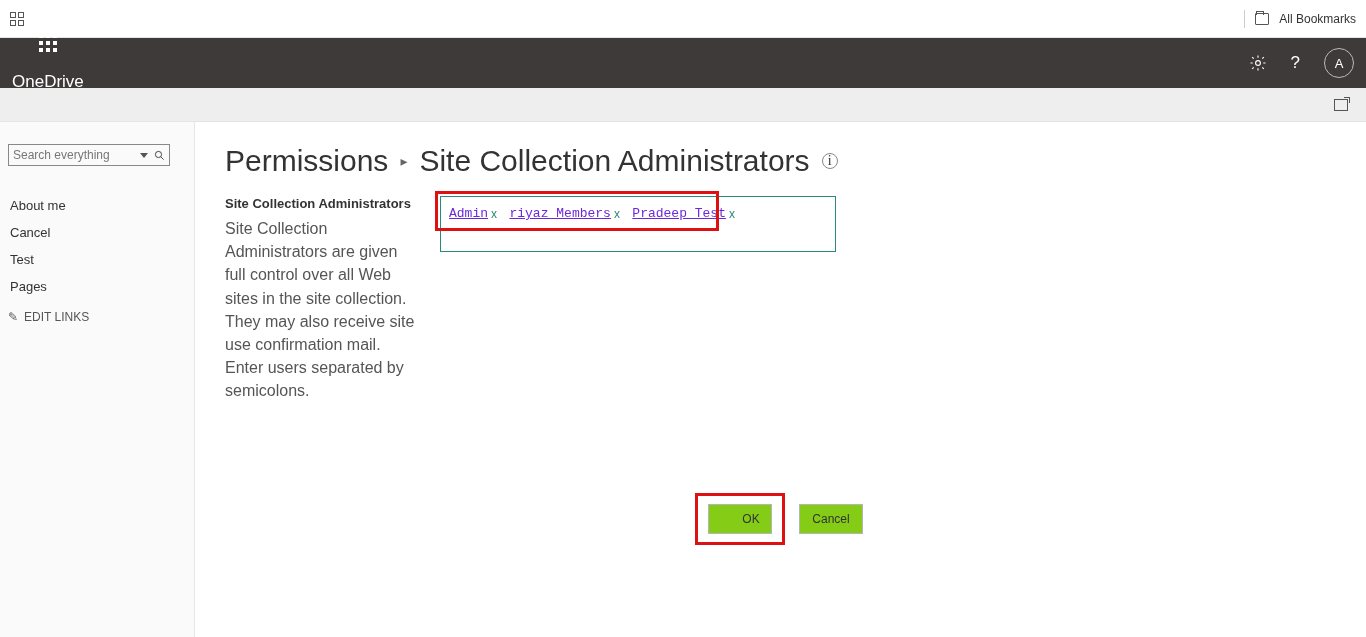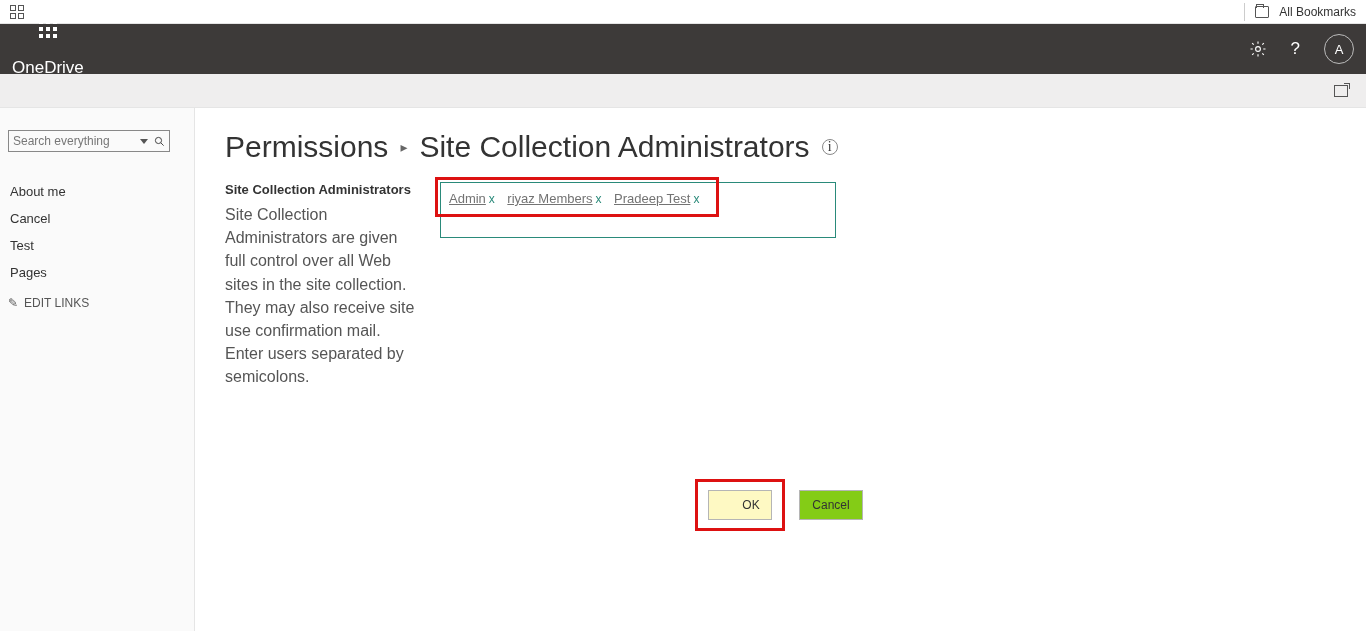--- a/index.html
+++ b/index.html
@@ -1,19 +1,19 @@
 <!DOCTYPE html>
 <html><head>
 <meta charset="utf-8">
 <style>
   * { box-sizing: border-box; margin: 0; padding: 0; }
   html, body { width: 1366px; height: 637px; font-family: "Segoe UI", Arial, sans-serif; background: #fff; overflow: hidden; }
 
   
-  .chrome-bar { height: 24px; border-bottom: 1px solid #e5e5e5; display:flex; align-items:center; justify-content:space-between; padding:0 10px; }
+  .chrome-bar { height: 38px; border-bottom: 1px solid #e5e5e5; display:flex; align-items:center; justify-content:space-between; padding:0 10px; }
   .chrome-left { display:flex; align-items:center; }
   .chrome-grid { width:14px; height:14px; display:grid; grid-template-columns:repeat(2,6px); grid-template-rows:repeat(2,6px); gap:2px; }
   .chrome-grid span { border:1px solid #555; }
   .chrome-right { display:flex; align-items:center; gap:10px; font-size:12px; color:#333; }
   .chrome-sep { width:1px; height:18px; background:#ccc; }
   .folder-ic { width:14px; height:12px; border:1.2px solid #555; border-radius:1px; position:relative; display:inline-block; }
   .folder-ic::before { content:""; position:absolute; top:-3px; left:0; width:6px; height:3px; border:1.2px solid #555; border-bottom:none; }
 
   
   .suite-bar { height:50px; background:#3d3a39; color:#fff; display:flex; align-items:center; padding:0 12px; justify-content:space-between; }
@@ -52,26 +52,26 @@
 
   .form-row { display:flex; margin-top:18px; gap:20px; }
   .form-label-col { width:195px; }
   .form-label-col h3 { font-size:13px; font-weight:600; color:#333; }
   .form-label-col p { font-size:16px; color:#555; line-height:1.45; margin-top:6px; }
 
   .people-wrap { position:relative; }
   .people-input { width:396px; height:56px; border:1px solid #2a8a7a; padding:6px 8px; }
   .red-overlay { position:absolute; border:3px solid #d11; top:-5px; left:-5px; width:284px; height:40px; pointer-events:none; }
   .chip { display:inline-flex; align-items:center; margin-right:8px; font-size:13px; }
-  .chip a { color:#737373; text-decoration:underline; cursor:pointer; }
+  .chip a { color:#6d28d9; text-decoration:underline; cursor:pointer;font-family:Liberation Mono, monospace; }
   .chip .x { color:#2a8a7a; font-size:12px; margin-left:3px; cursor:pointer; }
 
   .btn-row { margin-top:90px; margin-left:470px; display:flex; gap:14px; align-items:center; }
   .btn { height:30px; width:64px; font-size:12px; color:#333; background:#84cc16; border:1px solid #b5b5b5; cursor:pointer; }
-  .btn.primary { background:#fef9c3;padding-left:22px; }
+  .btn.primary { background:#84cc16;padding-left:22px; }
   .red-btn-box { border:3px solid #d11; padding:8px 10px; display:inline-flex; }
 </style>
 </head>
 <body>
 
 <div class="chrome-bar">
   <div class="chrome-left">
     <div class="chrome-grid">
         <span></span>
         <span></span>

